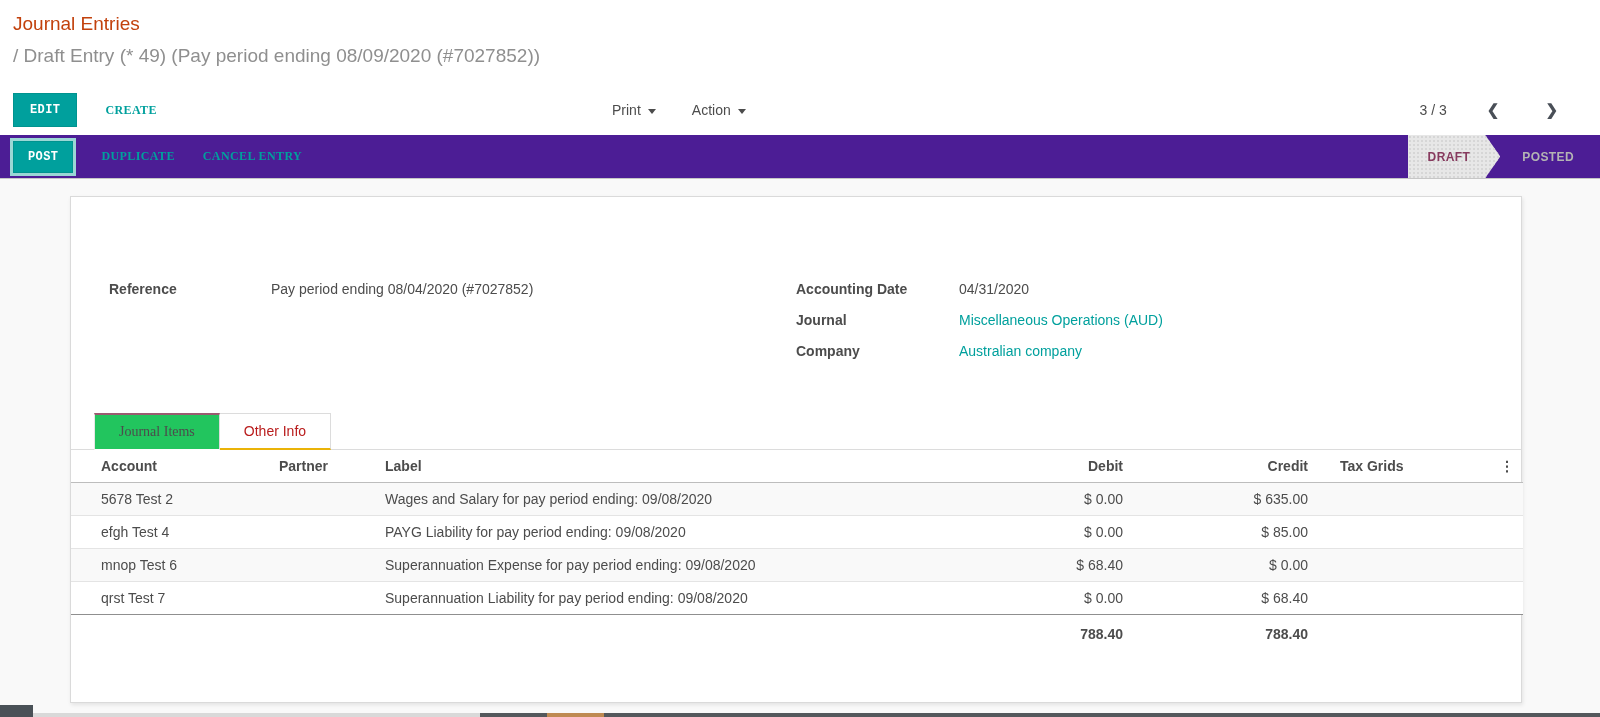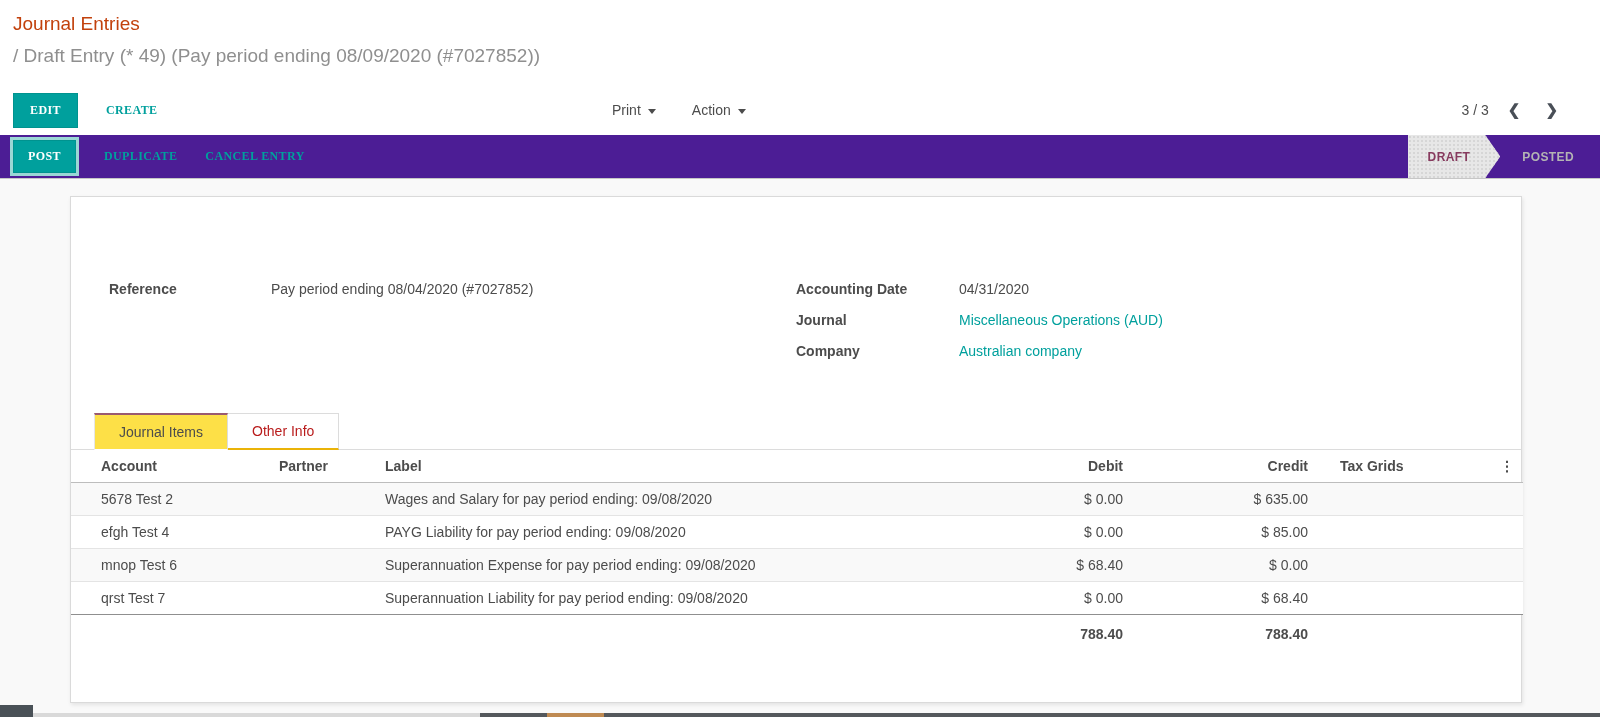--- a/index.html
+++ b/index.html
@@ -7,28 +7,28 @@
   body { font-family: "Liberation Sans", sans-serif; }
   .page { position:relative; width:1600px; height:717px; background:#fff; overflow:hidden; }
 
   
   .breadcrumb { padding:12px 0 0 13px; height:85px; }
   .bc-parent { color:#c2410c; font-size:19px; line-height:24px; cursor:pointer; }
   .bc-current { color:#8f8f8f; font-size:19px; line-height:24px; margin-top:8px; }
 
   
   .control-bar { position:relative; height:50px; display:flex; align-items:center; padding-left:13px; background:#fff; }
-  .btn-primary { background:#00A09D; border:1px solid #00938f; color:#fff; font-family:Liberation Serif, serif;
+  .btn-primary { background:#00A09D; border:1px solid #00938f; color:#fff; font-family:Liberation Mono, monospace;
                  font-size:12px; font-weight:bold; letter-spacing:.4px; padding:9px 16px; cursor:pointer; }
   .btn-link { background:none; border:none; color:#00A09D; font-family:Liberation Serif, serif; font-size:12px;
               font-weight:bold; letter-spacing:.4px; margin-left:28px; cursor:pointer; padding:0; }
   .dropdown-group { position:absolute; left:612px; top:0; height:50px; display:flex; align-items:center; gap:36px; }
   .dropdown { display:flex; align-items:center; gap:7px; font-size:14px; color:#4c4c4c; cursor:pointer; }
   .caret { width:0; height:0; border-left:4px solid transparent; border-right:4px solid transparent; border-top:5px solid #4c4c4c; margin-top:2px; }
-  .pager { position:absolute; right:42px; top:0; height:50px; display:flex; align-items:center; gap:19px; }
+  .pager { position:absolute; right:42px; top:0; height:50px; display:flex; align-items:center; gap:40px; }
   .pager-count { font-size:14px; color:#4c4c4c; }
   .pager-arrow { font-size:15px; color:#494f57; font-weight:bold; cursor:pointer; }
   .pager-arrow.prev { margin-right:6px; }
 
   
   .status-bar { position:relative; height:44px; border-bottom:1px solid #c6c6c6; display:flex; align-items:center; padding-left:13px; background:#4c1d95; }
   .btn-post { box-shadow:0 0 0 3px #9bd7d5; padding:8px 14px; }
   .status-right { position:absolute; right:0; top:0; height:43px; display:flex; align-items:stretch; }
   .state-draft { background-color:#e7e7e7;
                  background-image:radial-gradient(#d6d6d6 1px, transparent 1px); background-size:4px 4px;
@@ -47,22 +47,22 @@
   .group-right { flex:1; }
   .field-row { display:flex; margin-bottom:11px; line-height:20px; }
   .field-label { width:162px; font-weight:bold; color:#4c4c4c; flex-shrink:0; }
   .group-right .field-label { width:163px; }
   .field-value { color:#4c4c4c; }
   .field-link { color:#00A09D; cursor:pointer; }
 
   
   .tabs { display:flex; margin-top:41px; padding-left:23px; border-bottom:1px solid #dcdcdc; height:37px; }
   .tab { display:flex; align-items:center; padding:0 24px; font-size:14px; cursor:pointer; margin-bottom:-1px; }
-  .tab.active { color:#4c4c4c; background:#fde047; border-top:2px solid #9a5a70; border-left:1px solid #e6e6e6;
-                border-right:1px solid #dcdcdc; border-bottom:1px solid #fff; }
+  .tab.active { color:#4c4c4c; background:#22c55e; border-top:2px solid #9a5a70; border-left:1px solid #e6e6e6;
+                border-right:1px solid #dcdcdc; border-bottom:1px solid #fff;font-family:Liberation Serif, serif; }
   .tab.inactive { color:#b91c1c; border-top:1px solid #dcdcdc; border-right:1px solid #dcdcdc; border-bottom:2px solid #eab308;text-align:center; }
 
   
   table.items { width:100%; border-collapse:collapse; table-layout:fixed; font-size:14px; }
   table.items th { font-weight:bold; color:#4c4c4c; text-align:left; padding:8px; border-bottom:1px solid #bdbdbd; }
   table.items td { color:#4c4c4c; padding:8px; border-bottom:1px solid #e4e4e4; }
   table.items tbody tr:nth-child(odd)  { background:#f9f9f9; }
   table.items tbody tr:nth-child(even) { background:#fff; }
   .cell-account { padding-left:30px !important; }
   .cell-num { text-align:right !important; }

